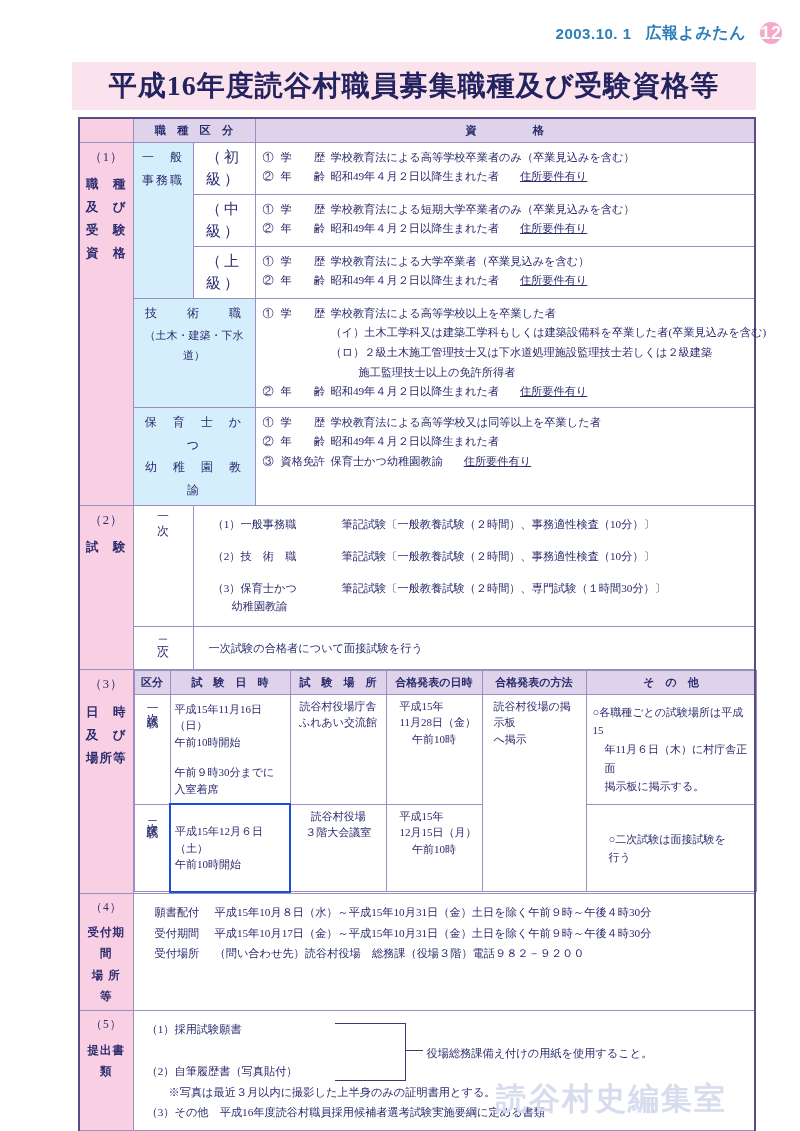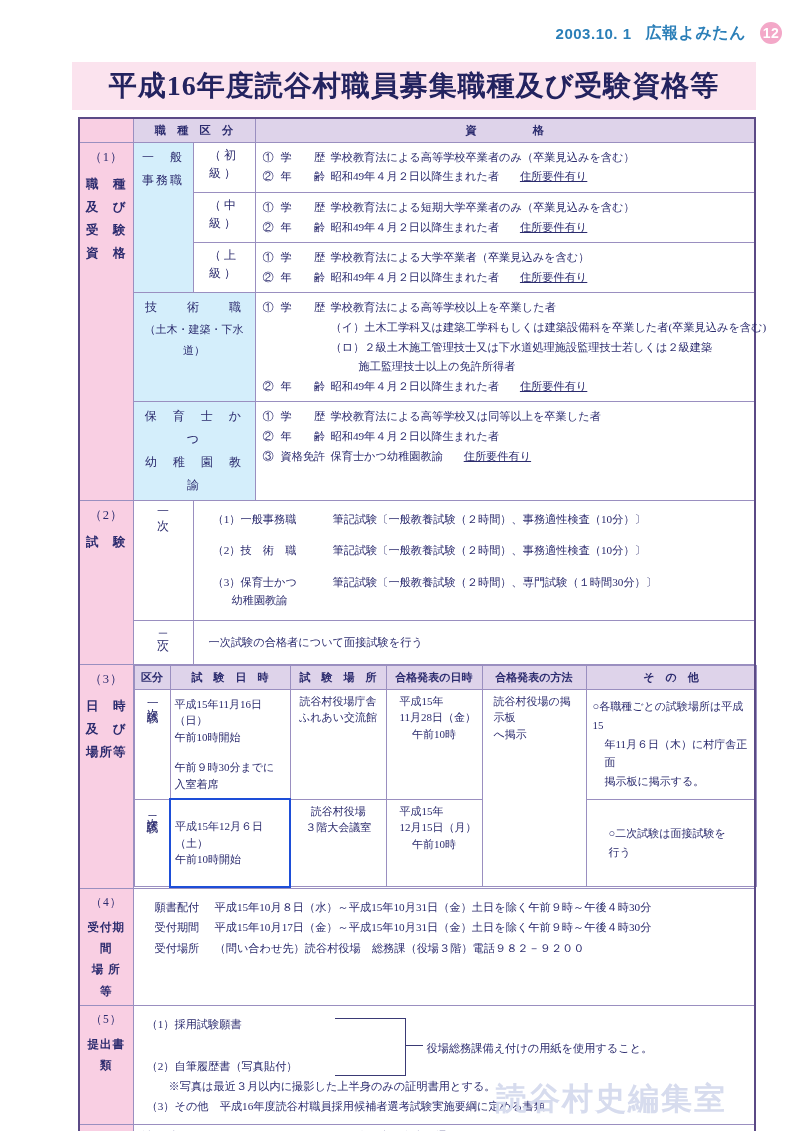--- a/index.html
+++ b/index.html
@@ -19,21 +19,21 @@
     display:flex;align-items:center;gap:14px;
     font-size:15px;color:#2b7fb8;letter-spacing:.5px;
     font-family:"Liberation Sans","DejaVu Sans",sans-serif;
   }
   .pub-date{font-weight:600;}
   .pub-name{font-weight:700;font-size:16px;}
   .page-badge{
     width:22px;height:22px;border-radius:50%;
     background:#f3a8c8;color:#ffffff;
     display:flex;align-items:center;justify-content:center;
-    font-size:14px;font-weight:700;
+    font-size:18px;font-weight:700;
   }
 
   
   .doc-title{
     position:absolute;top:62px;left:72px;width:684px;height:48px;
     background:#fbe3ee;
     display:flex;align-items:center;justify-content:center;
     font-size:28px;font-weight:700;color:#23235f;
     letter-spacing:1px;
   }
@@ -62,21 +62,21 @@
   
   .seclabel{
     font-size:12.5px;line-height:1.85;letter-spacing:1px;
     font-weight:600;
   }
   .seclabel .num{display:block;margin-bottom:4px;font-weight:400;}
   .seclabel .w2{display:block;}
 
   .jobname{font-size:12px;line-height:1.9;letter-spacing:2px;}
   .jobname .sub{font-size:11px;letter-spacing:0;}
-  .lvl{font-size:12px;letter-spacing:3px;}
+  .lvl{font-size:15px;letter-spacing:3px;}
 
   
   .qlist{margin:0;padding:2px 0 2px 2px;}
   .qrow{display:flex;align-items:flex-start;white-space:nowrap;line-height:1.75;}
   .qnum{width:18px;flex:none;}
   .qkey{width:50px;flex:none;letter-spacing:10px;}
   .qkey.nosp{letter-spacing:0;width:50px;}
   .qval{flex:1;}
   .uline{text-decoration:underline;margin-left:18px;}
   .indent1{padding-left:68px;line-height:1.75;white-space:nowrap;}
@@ -85,21 +85,21 @@
   
   .vert{
     writing-mode:vertical-rl;text-orientation:upright;
     letter-spacing:6px;font-size:12px;
     margin:0 auto;
   }
   .vert2{
     writing-mode:vertical-rl;text-orientation:upright;
     letter-spacing:2px;font-size:11.5px;margin:0 auto;
   }
-  .exrow{display:flex;align-items:flex-start;line-height:1.6;padding:7px 0 7px 14px;white-space:nowrap;}
+  .exrow{display:flex;align-items:flex-start;line-height:1.6;padding:7px 0 7px 14px;white-space:nowrap;gap:9px;}
   .exname{width:120px;flex:none;}
   .exname .l2{display:block;padding-left:19px;}
   .exdesc{flex:1;}
 
   
   .sch td{font-size:11px;}
   .cellc{text-align:center;vertical-align:middle;line-height:1.7;margin-left:16px;}
   .cellL{line-height:1.75;}
   .note{line-height:1.7;}
   .note .hang{display:block;padding-left:12px;}

